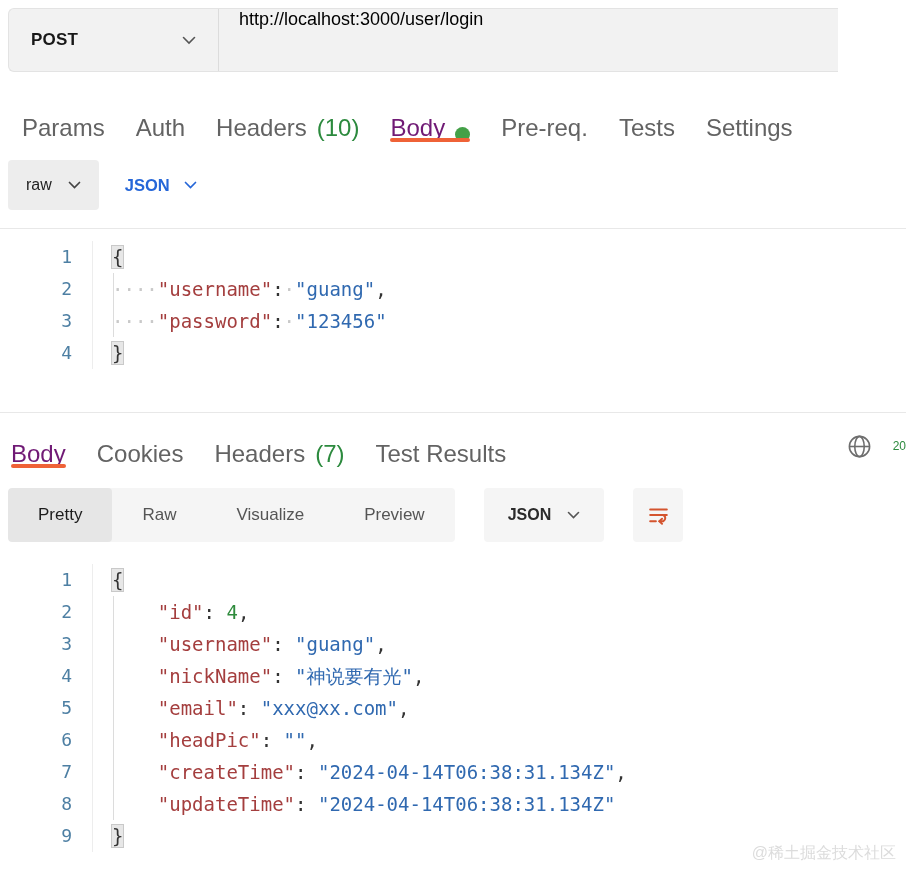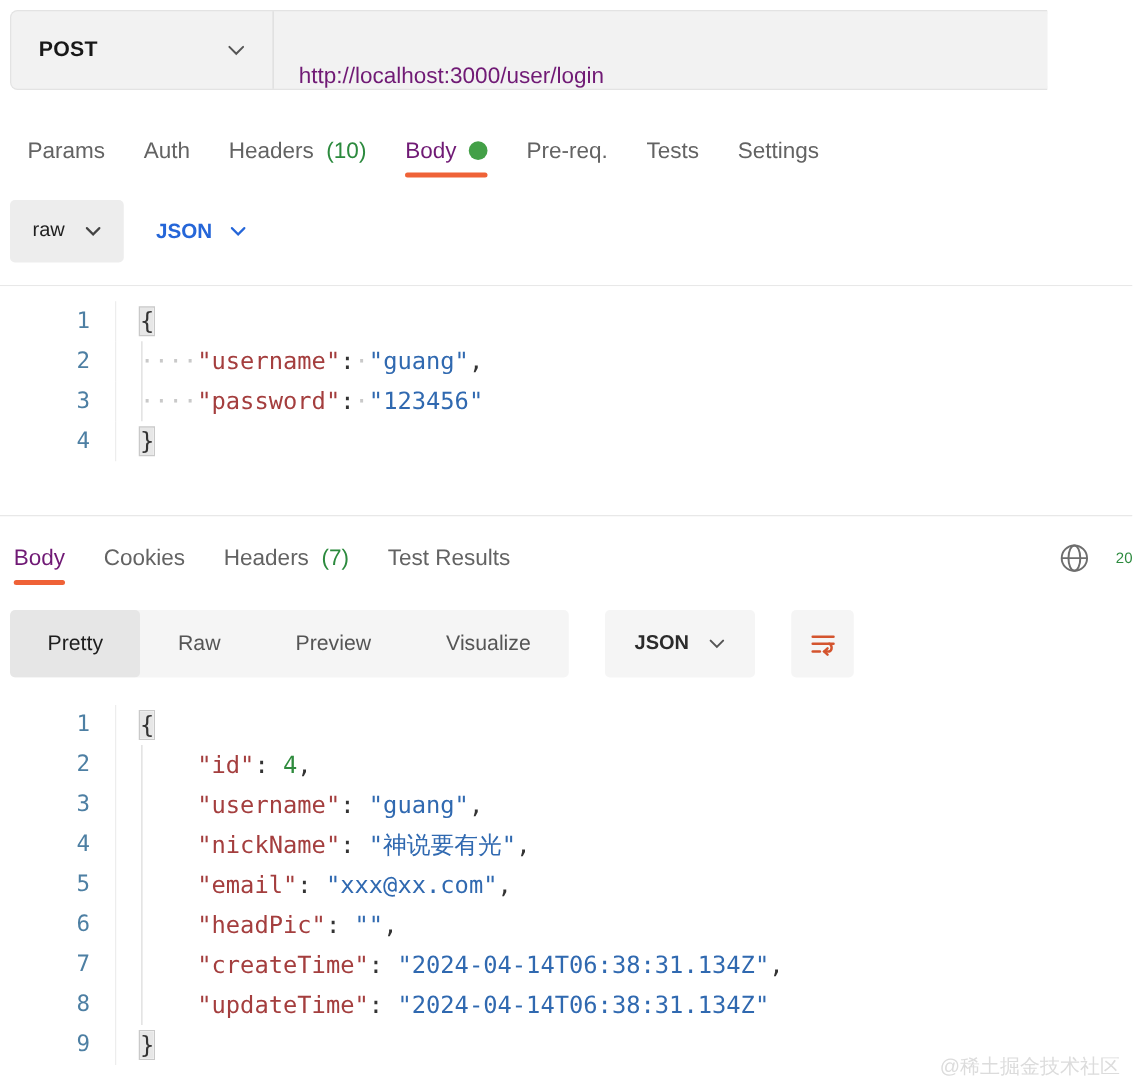--- a/index.html
+++ b/index.html
@@ -7,31 +7,31 @@
     font-family:"Liberation Sans","DejaVu Sans",sans-serif; color:#1c1c1c; }
   body { position:relative; }
 
   
   .url-bar { position:absolute; left:8px; top:8px; width:830px; height:64px;
     background:#f2f2f2; border:1px solid #e3e3e3; border-right:none;
     border-radius:6px 0 0 6px; display:flex; align-items:stretch; }
   .method { width:210px; display:flex; align-items:center; justify-content:space-between;
     padding:0 22px; border-right:1px solid #dcdcdc; cursor:pointer; }
   .method-label { font-weight:700; font-size:17px; letter-spacing:.2px; color:#181818; }
-  .url-field { flex:1; display:flex; align-items:flex-end; padding-left:20px;
-    font-size:18px; color:#701a75; }
+  .url-field { flex:1; display:flex; align-items:flex-start; padding-left:20px;
+    font-size:18px; color:#000000; }
 
   .chev { flex:none; }
 
   
   .tabs { position:absolute; display:flex; align-items:center; gap:31px; height:44px; }
   .req-tabs { top:98px; left:22px; }
   .resp-tabs { top:424px; left:11px; }
-  .tab { position:relative; height:100%; display:flex; align-items:center; gap:10px;
-    font-size:18px; color:#636363; cursor:pointer; white-space:nowrap; }
+  .tab { position:relative; height:100%; display:flex; align-items:flex-end; gap:10px;
+    font-size:24px; color:#636363; cursor:pointer; white-space:nowrap; }
   .tab.active { color:#701a75; }
   .tab .count { color:var(--green,#2c8a3e); }
   .tab-underline { position:absolute; left:0; right:0; bottom:0; height:4px;
     border-radius:2px; background:var(--accent,#ef6237); }
   .status-dot { width:15px; height:15px; border-radius:50%; background:var(--dot,#43a047); }
 
   
   .raw-row { position:absolute; top:160px; left:8px; display:flex; align-items:center; gap:26px; }
   .raw-chip { height:50px; background:#ededed; border-radius:4px; padding:0 18px;
     display:flex; align-items:center; gap:16px; font-size:16px; color:#1f1f1f; cursor:pointer; }
@@ -189,24 +189,24 @@
 
 <div class="resp-toolbar">
   <div class="segmented">
     <div class="seg active">
         <span>Pretty</span>
       </div>
     <div class="seg">
         <span>Raw</span>
       </div>
     <div class="seg">
+        <span>Visualize</span>
+      </div>
+    <div class="seg">
         <span>Preview</span>
-      </div>
-    <div class="seg">
-        <span>Visualize</span>
       </div>
   </div>
   <div class="json-btn">
     <span>JSON</span>
     <svg class="chev" width="13" height="8" viewBox="0 0 13 8">
         <path d="M1.5 1.5 L6.5 6.5 L11.5 1.5" fill="none" stroke="#555" stroke-width="1.6" stroke-linecap="round"></path>
       </svg>
   </div>
   <div class="wrap-btn">
     <svg width="25" height="25" viewBox="0 0 24 24">

